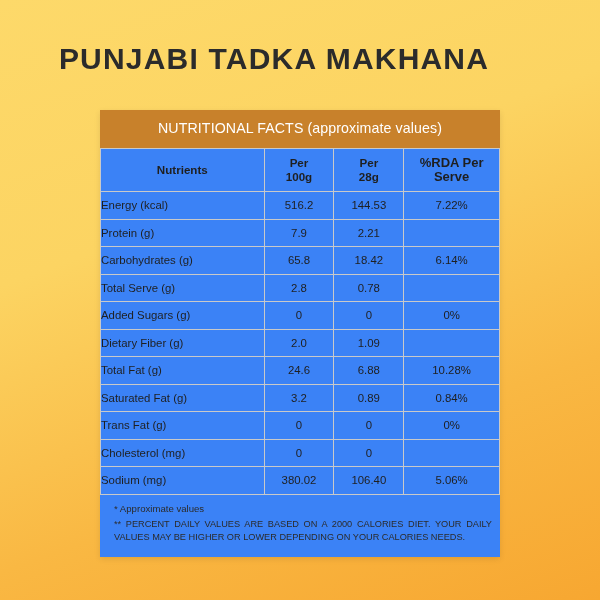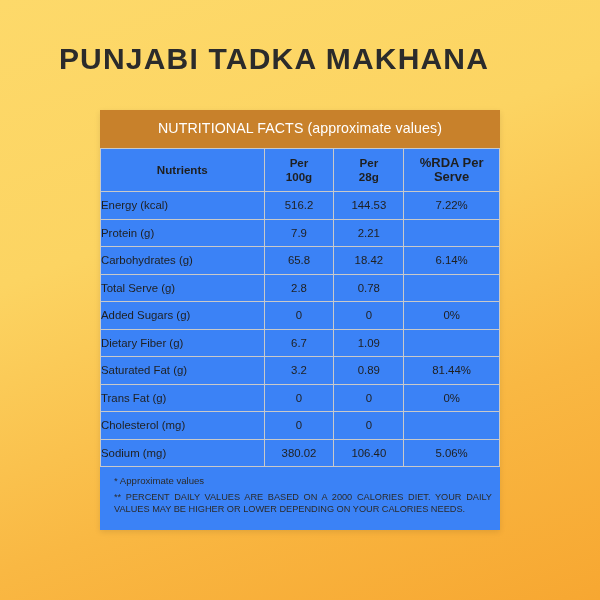--- a/index.html
+++ b/index.html
@@ -161,29 +161,35 @@
           <td></td>
         </tr>
         <tr>
           <td class="name">Added Sugars (g)</td>
           <td>0</td>
           <td>0</td>
           <td>0%</td>
         </tr>
         <tr>
           <td class="name">Dietary Fiber (g)</td>
-          <td>6.7</td>
+          <td>2.0</td>
           <td>1.09</td>
           <td></td>
+        </tr>
+        <tr>
+          <td class="name">Total Fat (g)</td>
+          <td>24.6</td>
+          <td>6.88</td>
+          <td>10.28%</td>
         </tr>
         <tr>
           <td class="name">Saturated Fat (g)</td>
           <td>3.2</td>
           <td>0.89</td>
-          <td>81.44%</td>
+          <td>0.84%</td>
         </tr>
         <tr>
           <td class="name">Trans Fat (g)</td>
           <td>0</td>
           <td>0</td>
           <td>0%</td>
         </tr>
         <tr>
           <td class="name">Cholesterol (mg)</td>
           <td>0</td>

